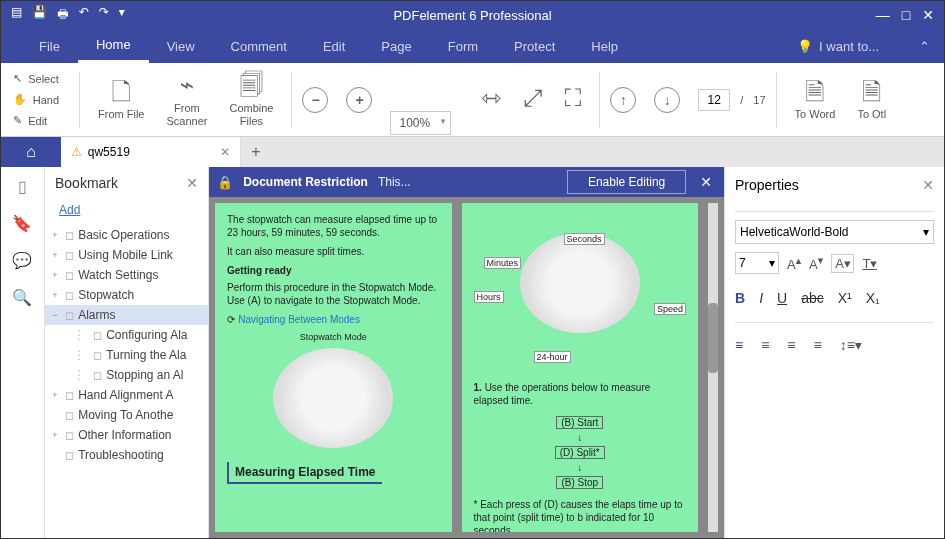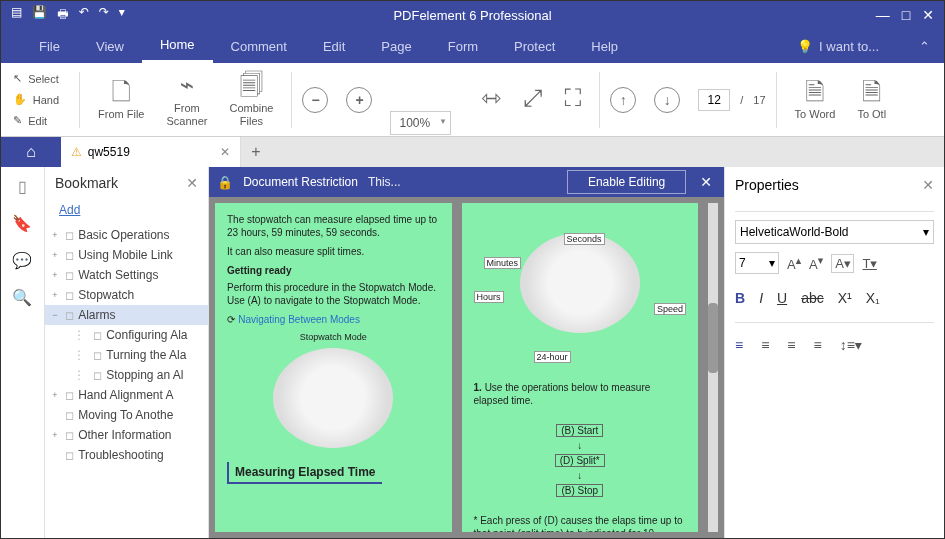--- a/index.html
+++ b/index.html
@@ -59,21 +59,21 @@
 .bookmarks .node .exp { width: 12px; text-align: center; color: #888; font-size: 9px; }
 .bookmarks .node .bicon { color: #aaa; margin: 0 4px; font-size: 11px; }
 .bookmarks .node.selected { background: #d8e2f5; }
 .bookmarks .node.child { padding-left: 28px; }
 .bookmarks .node .dotted { color: #bbb; margin-right: 4px; }
 
 
 .docarea { flex: 1; display: flex; flex-direction: column; position: relative; background: #888; }
 .restrict-bar { background: #3B4A9E; height: 30px; display: flex; align-items: center; color: #fff; font-size: 12px; padding: 0 8px; gap: 10px; }
 .restrict-bar .lock { font-size: 13px; }
-.restrict-bar .rtitle { font-weight: 400; }
+.restrict-bar .rtitle { font-weight: 700; }
 .restrict-bar .rmsg { opacity: .9; }
 .restrict-bar .enable { margin-left: auto; padding: 4px 20px; border: 1px solid rgba(255,255,255,.5); cursor: pointer; text-align: right; }
 .restrict-bar .rclose { cursor: pointer; padding: 0 4px; font-size: 14px; }
 .pages { flex: 1; display: flex; gap: 10px; padding: 6px; overflow: hidden; background: #888; }
 .page { background: #86efac; flex: 1; padding: 10px 12px; font-size: 10px; color: #222; overflow: hidden; position: relative; }
 .page p { margin-bottom: 6px; line-height: 1.3; }
 .page .h { font-weight: bold; margin: 6px 0 4px; }
 .page .link { color: #2a6ec9; }
 .page .caption { text-align: center; font-size: 9px; margin: 4px 0; }
 .page .diagram { width: 120px; height: 100px; margin: 4px auto; border-radius: 50%; background: radial-gradient(circle, #f5f5f5 40%, #ddd 70%); position: relative; }
@@ -117,22 +117,22 @@
     <div class="title">PDFelement 6 Professional</div>
     <div class="wincontrols">
       <span>—</span>
       <span>□</span>
       <span>✕</span>
     </div>
   </div>
 
   <div class="menubar">
     <div class="menuitem">File</div>
+    <div class="menuitem active">Home</div>
     <div class="menuitem">View</div>
-    <div class="menuitem active">Home</div>
     <div class="menuitem">Comment</div>
     <div class="menuitem">Edit</div>
     <div class="menuitem">Page</div>
     <div class="menuitem">Form</div>
     <div class="menuitem">Protect</div>
     <div class="menuitem">Help</div>
     <div class="iwant">
       <span>💡</span>
       <span>I want to...</span>
     </div>
@@ -317,21 +317,21 @@
         <div class="page">
           <div style="position:relative; height:140px;">
             <div class="diagram" style="margin-top:20px"></div>
             <span class="lbl" style="top:0;left:90px">Seconds</span>
             <span class="lbl" style="top:24px;left:10px">Minutes</span>
             <span class="lbl" style="top:58px;left:0px">Hours</span>
             <span class="lbl" style="top:70px;right:0">Speed</span>
             <span class="lbl" style="top:118px;left:60px">24-hour</span>
           </div>
           <p style="margin-top:8px"><b>1.</b> <span>Use the operations below to measure elapsed time.</span></p>
-          <div style="text-align:center; margin:16px 0; line-height:1.5">
+          <div style="text-align:center; margin:8px 0; line-height:1.5">
             <span style="border:1px solid #666;padding:0 4px">(B) <span>Start</span></span><br>
             <span>↓</span><br>
             <span style="border:1px solid #666;padding:0 4px">(D) <span>Split*</span></span><br>
             <span>↓</span><br>
             <span style="border:1px solid #666;padding:0 4px">(B) <span>Stop</span></span>
           </div>
           <p>* Each press of (D) causes the elaps time up to that point (split time) to b indicated for 10 seconds.</p>
         </div>
         <div class="scrollbar-v">
             <div class="thumb"></div>

